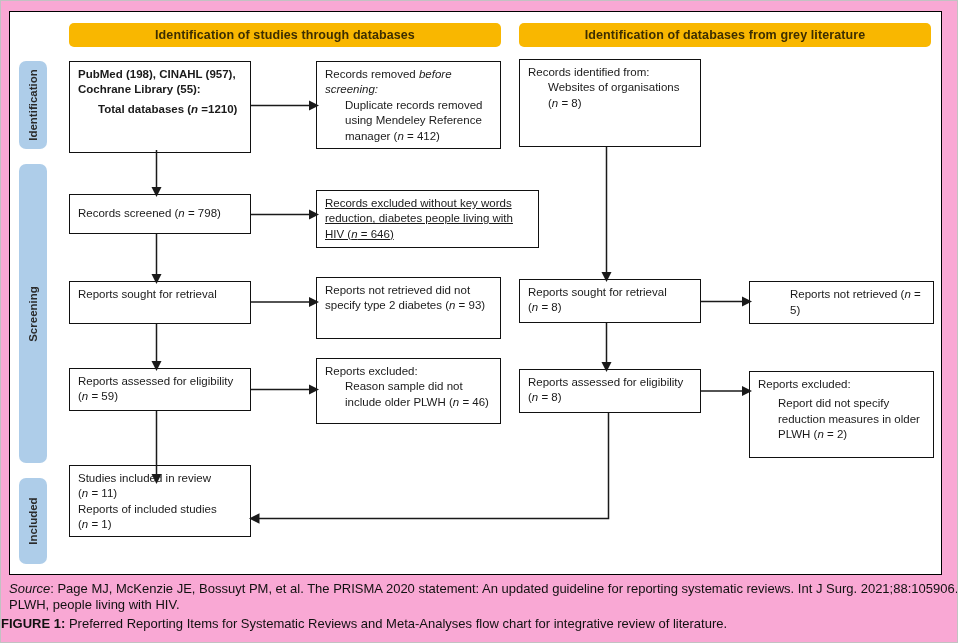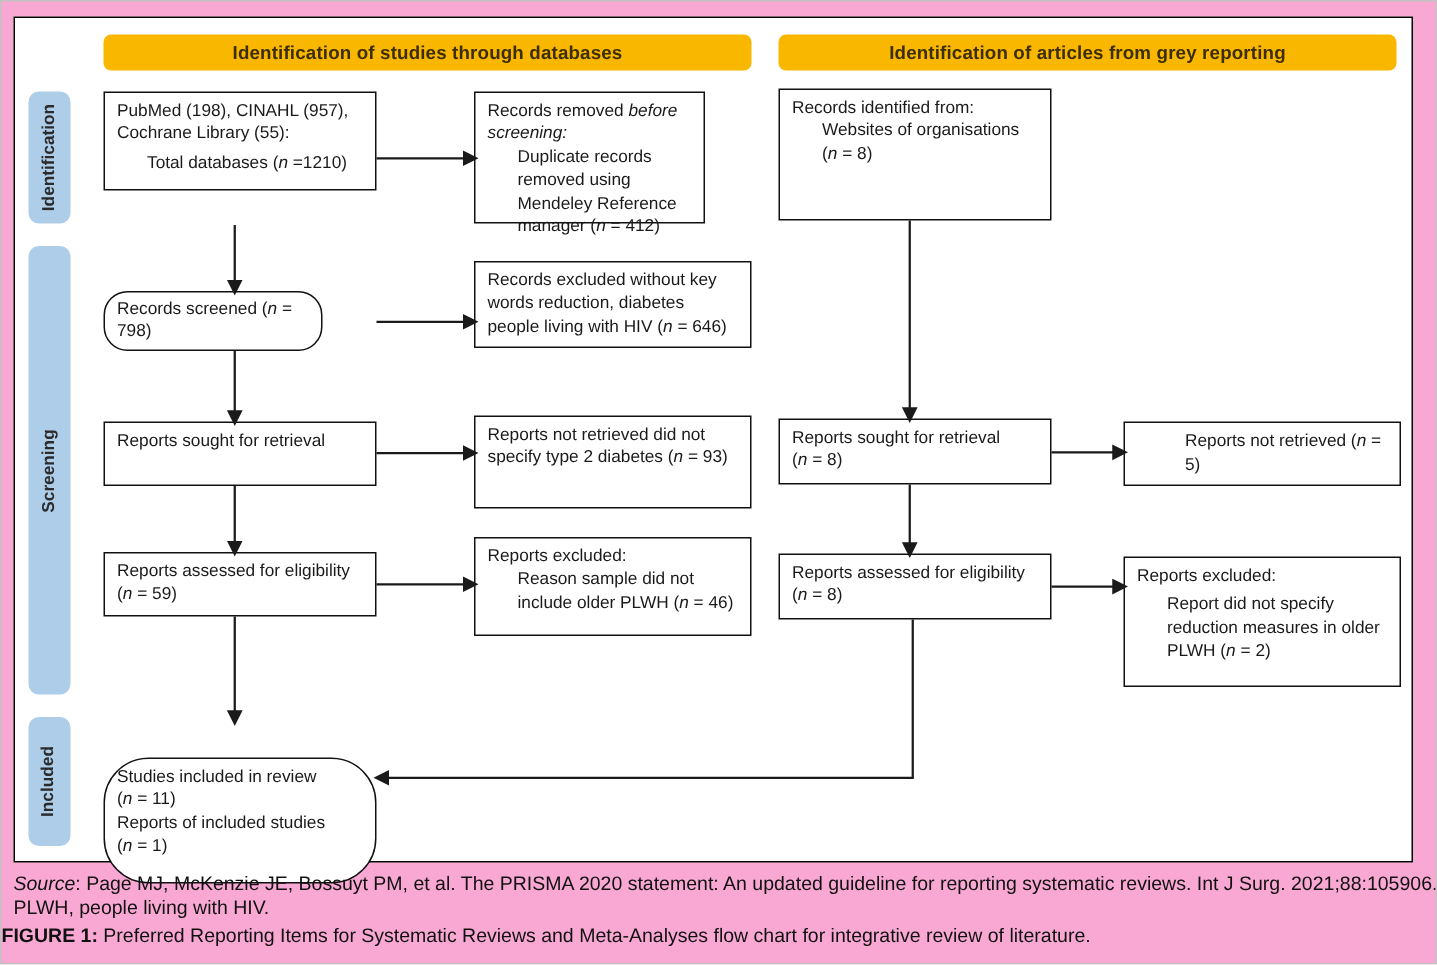--- a/index.html
+++ b/index.html
@@ -44,65 +44,65 @@
 <body>
 
 <div id="page" style="--banner-bg: #F9B700; --banner-text: #3D2E00; --side-bg: #AECDE9;">
 
   <div id="frame"></div>
 
   <div class="banner" style="left:68px;top:22px;width:432px;">
     <span>Identification of studies through databases</span>
   </div>
   <div class="banner" style="left:518px;top:22px;width:412px;">
-    <span>Identification of articles from grey reporting</span>
+    <span>Identification of databases from grey literature</span>
   </div>
 
   <div class="sideband" style="top:60px;height:88px;">
     <span>Identification</span>
   </div>
   <div class="sideband" style="top:163px;height:299px;">
     <span>Screening</span>
   </div>
   <div class="sideband" style="top:477px;height:86px;">
     <span>Included</span>
   </div>
 
-  <div class="box" style="left:68px;top:60px;width:182px;height:66px;">
+  <div class="box" style="left:68px;top:60px;width:182px;height:92px;font-weight:bold;">
     <div>PubMed (198), CINAHL (957),</div>
     <div>Cochrane Library (55):</div>
     <div class="sub gap">Total databases (<i>n</i> =1210)</div>
   </div>
 
-  <div class="box vcenter" style="left:68px;top:193px;width:146px;height:40px;border-radius:16px;">
+  <div class="box vcenter" style="left:68px;top:193px;width:182px;height:40px;">
     <div>Records screened (<i>n</i> = 798)</div>
   </div>
 
   <div class="box" style="left:68px;top:280px;width:182px;height:43px;">
     <div>Reports sought for retrieval</div>
   </div>
 
   <div class="box" style="left:68px;top:367px;width:182px;height:43px;">
     <div>Reports assessed for eligibility</div>
     <div>(<i>n</i> = 59)</div>
   </div>
 
-  <div class="box" style="left:68px;top:504px;width:182px;height:84px;border-radius:30px;">
+  <div class="box" style="left:68px;top:464px;width:182px;height:72px;">
     <div>Studies included in review</div>
     <div>(<i>n</i> = 11)</div>
     <div>Reports of included studies</div>
     <div>(<i>n</i> = 1)</div>
   </div>
 
-  <div class="box" style="left:315px;top:60px;width:154px;height:88px;">
+  <div class="box" style="left:315px;top:60px;width:185px;height:88px;">
     <div><span>Records removed </span><span class="it">before screening:</span></div>
     <div class="sub">Duplicate records removed using Mendeley Reference manager (<i>n</i> = 412)</div>
   </div>
 
-  <div class="box" style="left:315px;top:173px;width:185px;height:58px;">
+  <div class="box" style="left:315px;top:189px;width:223px;height:58px;text-decoration:underline;">
     <div>Records excluded without key words reduction, diabetes people living with HIV (<i>n</i> = 646)</div>
   </div>
 
   <div class="box" style="left:315px;top:276px;width:185px;height:62px;">
     <div>Reports not retrieved did not specify type 2 diabetes (<i>n</i> = 93)</div>
   </div>
 
   <div class="box" style="left:315px;top:357px;width:185px;height:66px;">
     <div>Reports excluded:</div>
     <div class="sub">Reason sample did not include older PLWH (<i>n</i> = 46)</div>

